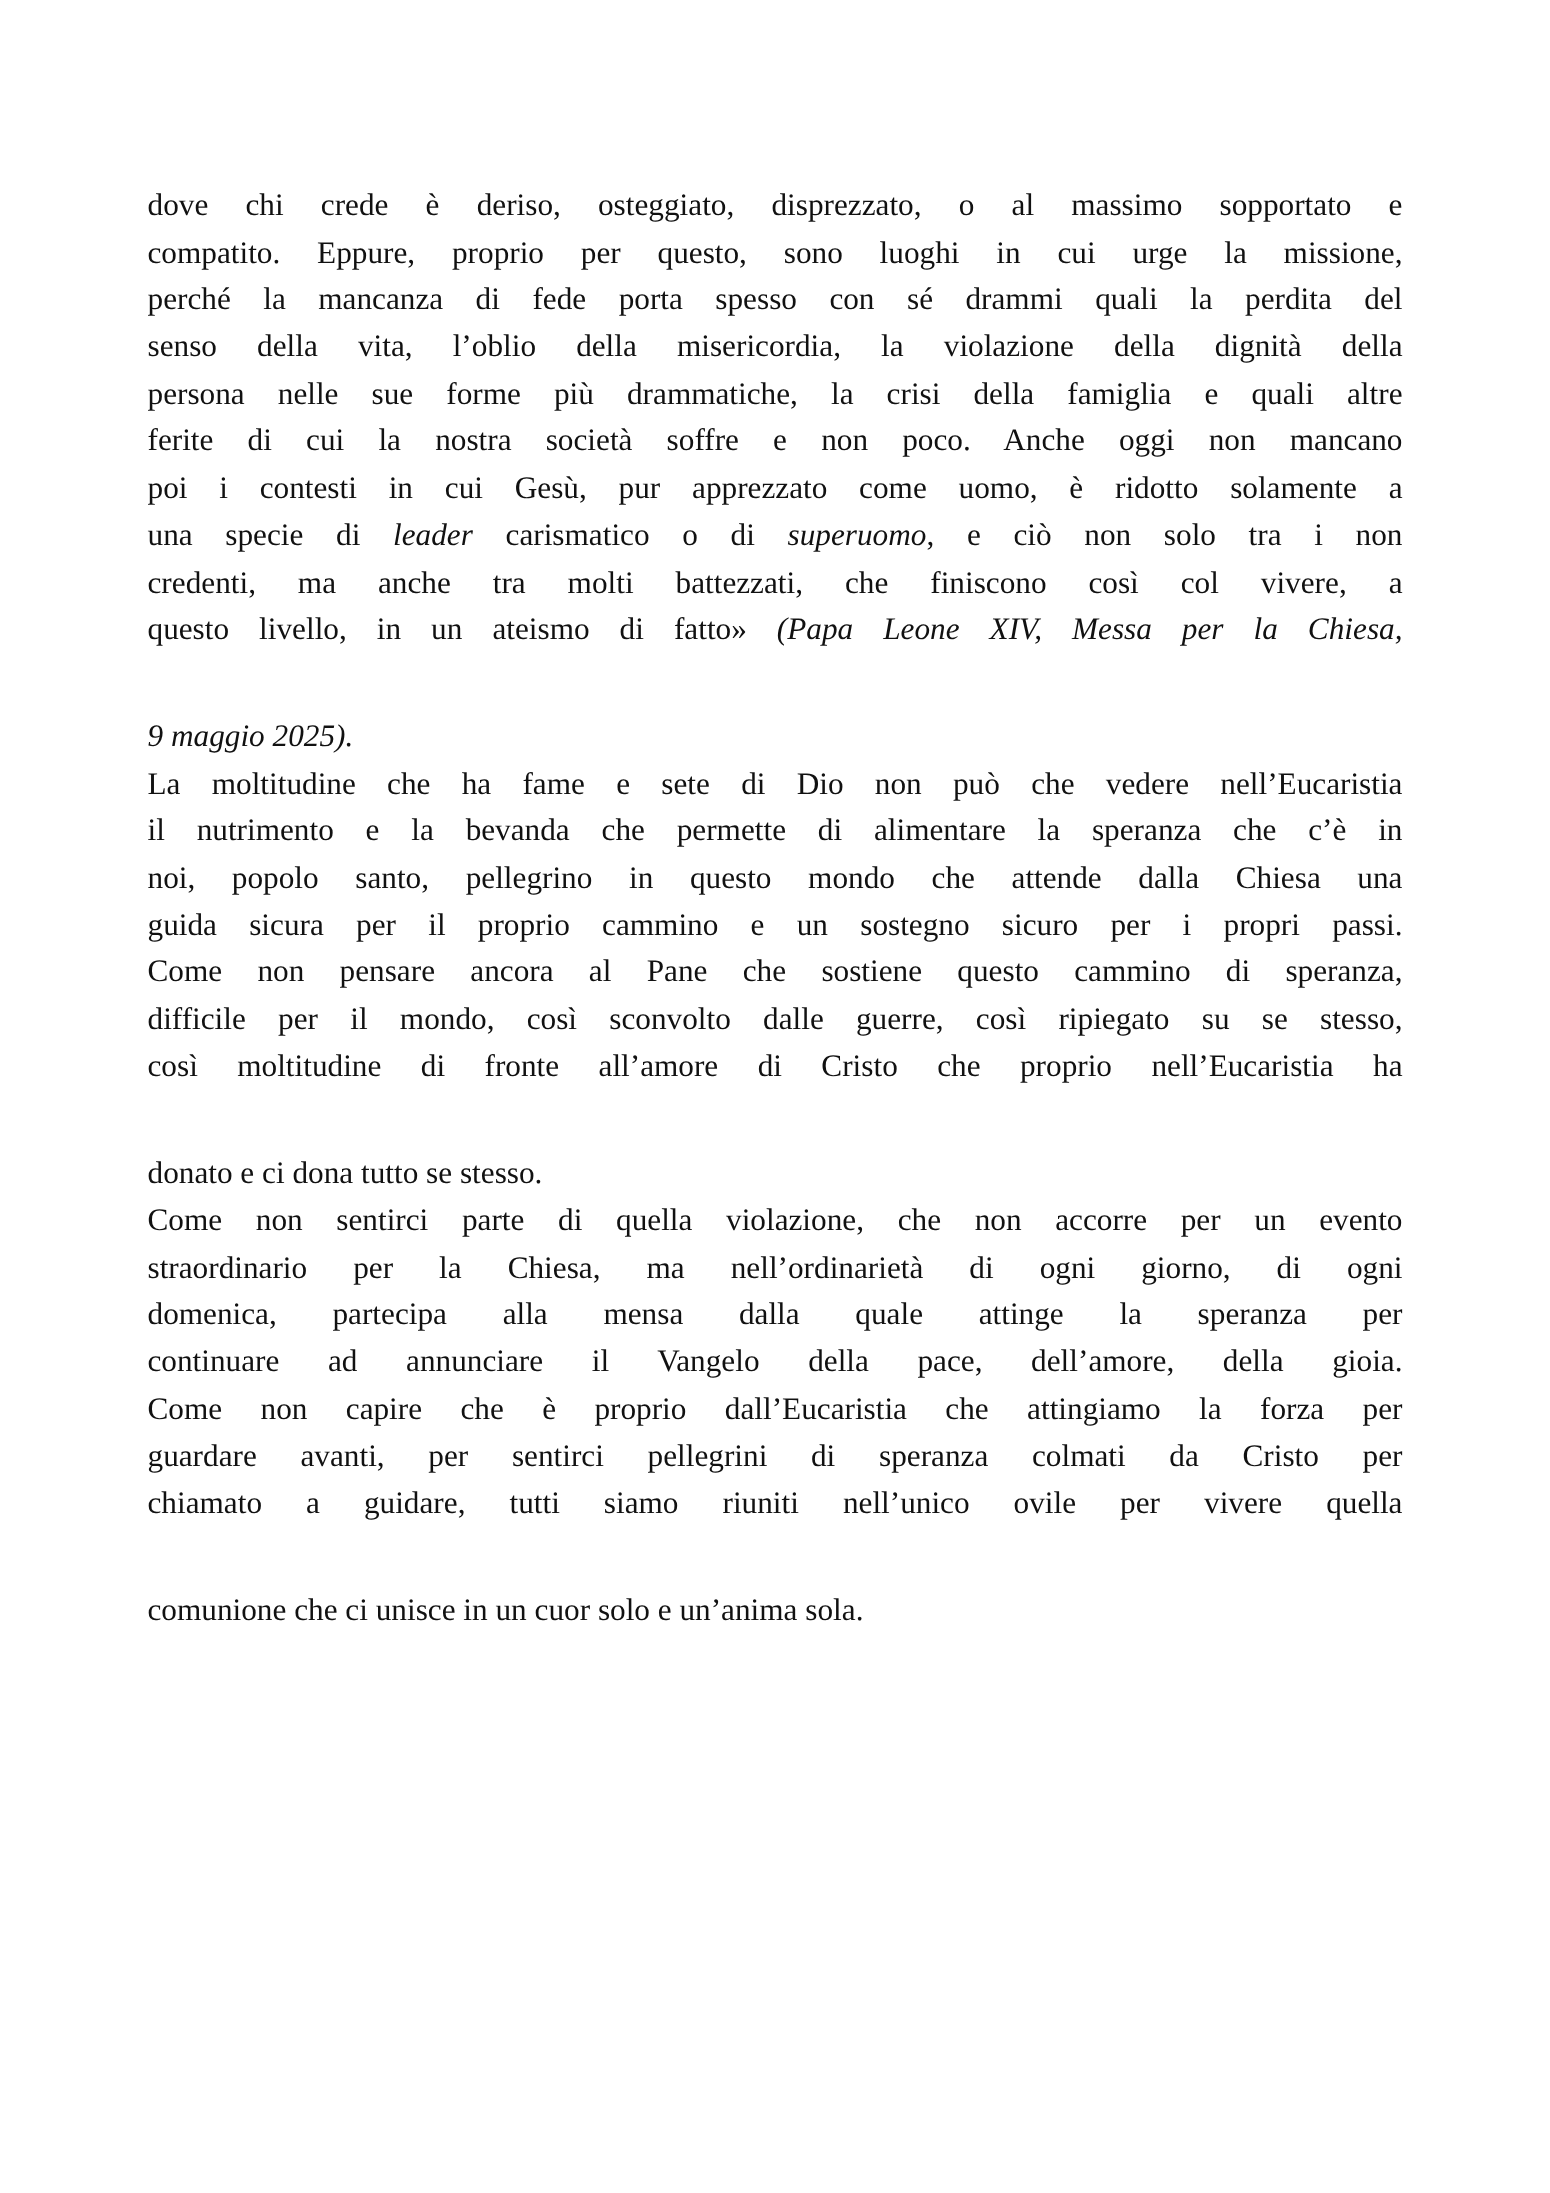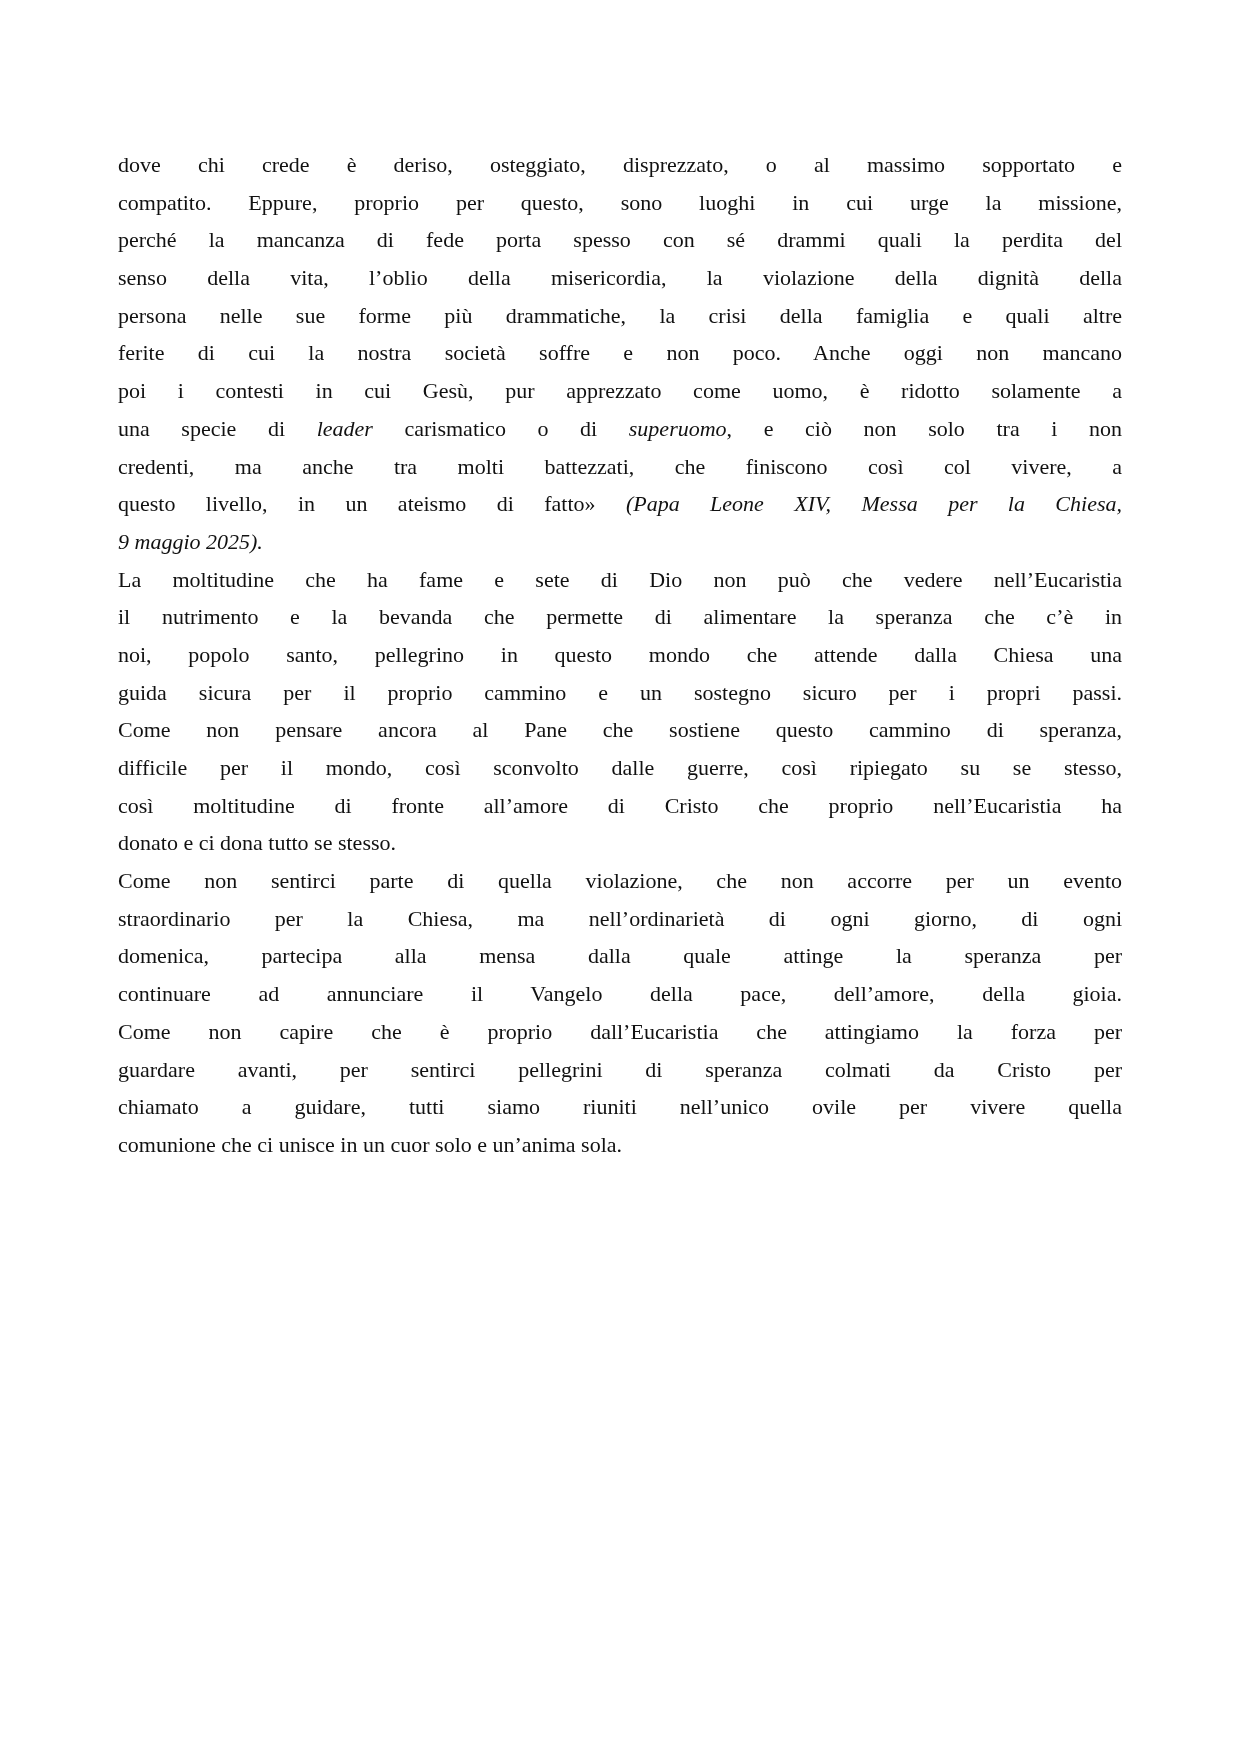--- a/index.html
+++ b/index.html
@@ -20,36 +20,37 @@
       width: 1240px;
       height: 1754px;
       background: #ffffff;
     }
     .text-block {
       position: absolute;
       left: 118px;
       top: 146px;
       width: 1004px;
       font-family: "Liberation Serif", "DejaVu Serif", serif;
-      font-size: 22px;
+      font-size: 25px;
       line-height: 37.7px;
       color: #111111;
       text-align: justify;
     }
     .line {
       display: block;
       white-space: nowrap;
       text-align-last: justify;
       text-align: justify;
       width: 1004px;
       height: 37.7px;
       overflow: visible;
     }
     .line.last {
       text-align-last: left;
+      margin-top: 48px;
     }
     .line span { white-space: pre; }
     .it { font-style: italic; }
   </style>
 </head>
 <body>
 
 <div class="page">
   <div class="text-block" id="text-block">
       <div class="line"><span>dove chi crede è deriso, osteggiato, disprezzato, o al massimo sopportato e</span></div>

